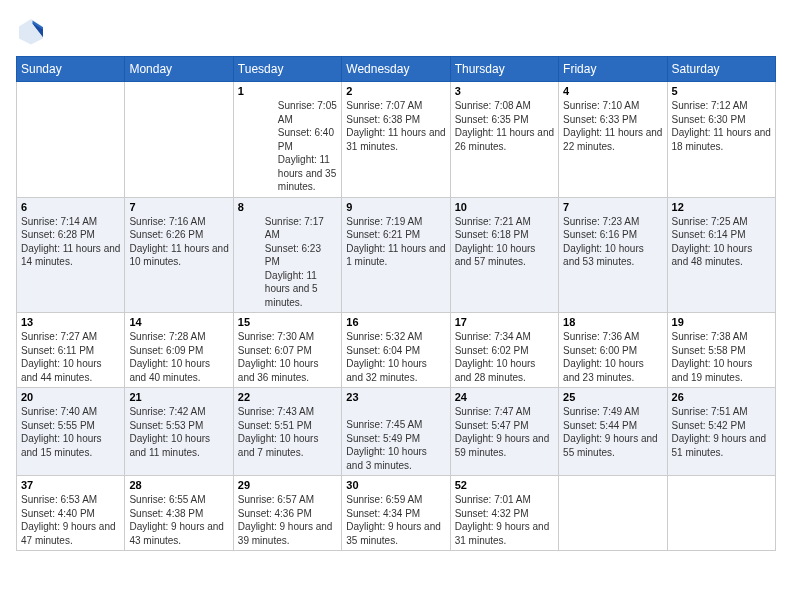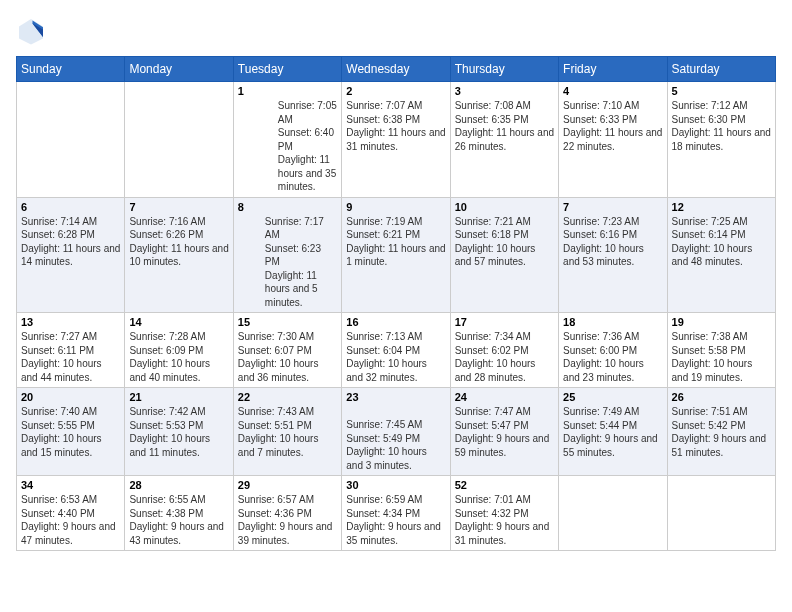--- a/index.html
+++ b/index.html
@@ -232,21 +232,21 @@
 Daylight: 10 hours and 40 minutes.</div>
           </td>
           <td>
             <span class="day-number">15</span>
             <div class="day-info" style="white-space: pre-line;">Sunrise: 7:30 AM
 Sunset: 6:07 PM
 Daylight: 10 hours and 36 minutes.</div>
           </td>
           <td>
             <span class="day-number">16</span>
-            <div class="day-info" style="white-space: pre-line;">Sunrise: 7:13 AM
+            <div class="day-info" style="white-space: pre-line;">Sunrise: 5:32 AM
 Sunset: 6:04 PM
 Daylight: 10 hours and 32 minutes.</div>
           </td>
           <td>
             <span class="day-number">17</span>
             <div class="day-info" style="white-space: pre-line;">Sunrise: 7:34 AM
 Sunset: 6:02 PM
 Daylight: 10 hours and 28 minutes.</div>
           </td>
           <td>
@@ -301,21 +301,21 @@
           </td>
           <td>
             <span class="day-number">26</span>
             <div class="day-info" style="white-space: pre-line;">Sunrise: 7:51 AM
 Sunset: 5:42 PM
 Daylight: 9 hours and 51 minutes.</div>
           </td>
         </tr>
         <tr class="row-odd">
           <td>
-            <span class="day-number">34</span>
+            <span class="day-number">37</span>
             <div class="day-info" style="white-space: pre-line;">Sunrise: 6:53 AM
 Sunset: 4:40 PM
 Daylight: 9 hours and 47 minutes.</div>
           </td>
           <td>
             <span class="day-number">28</span>
             <div class="day-info" style="white-space: pre-line;">Sunrise: 6:55 AM
 Sunset: 4:38 PM
 Daylight: 9 hours and 43 minutes.</div>
           </td>

